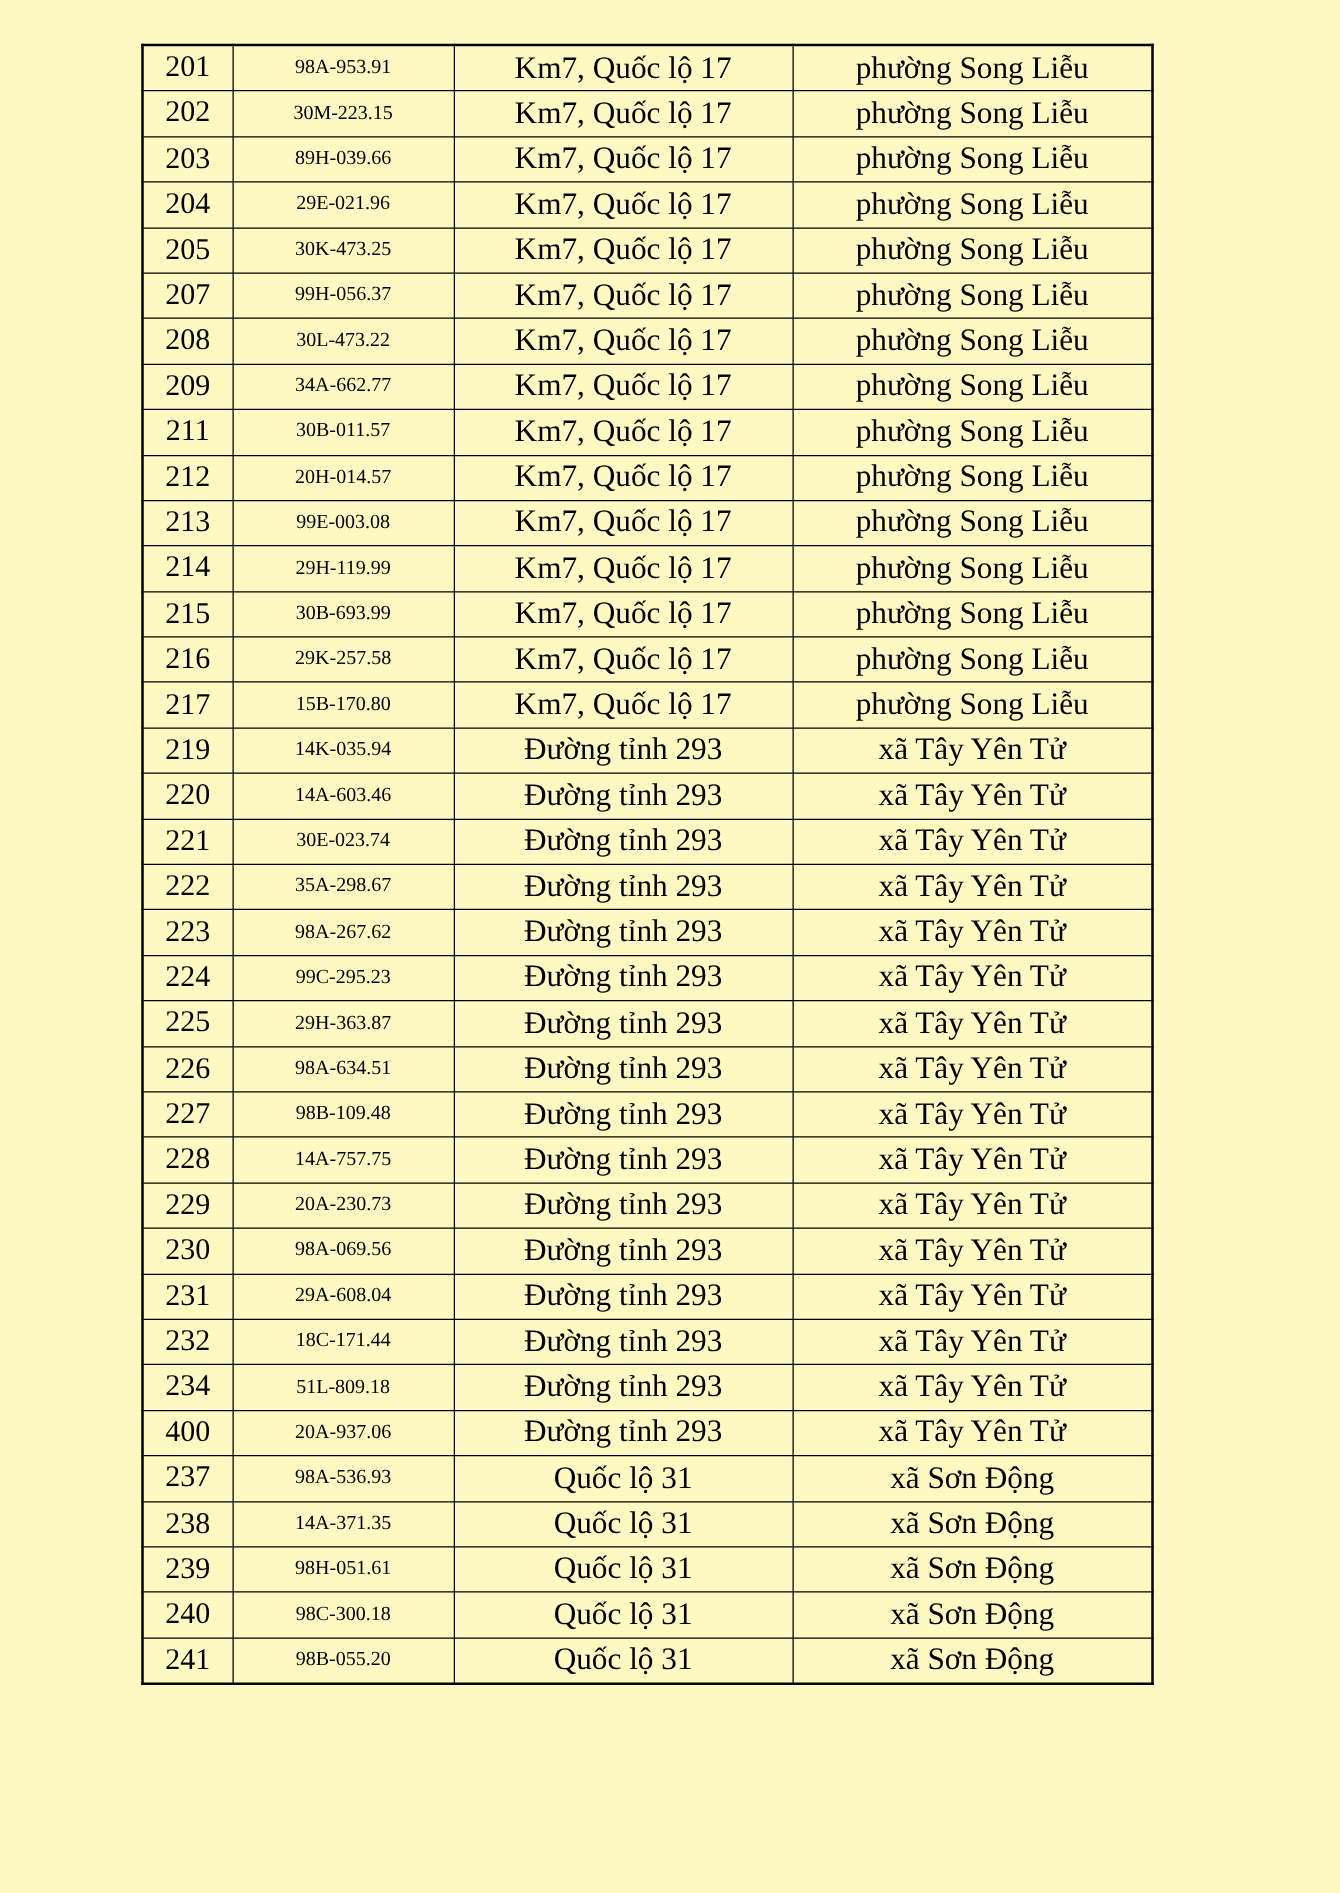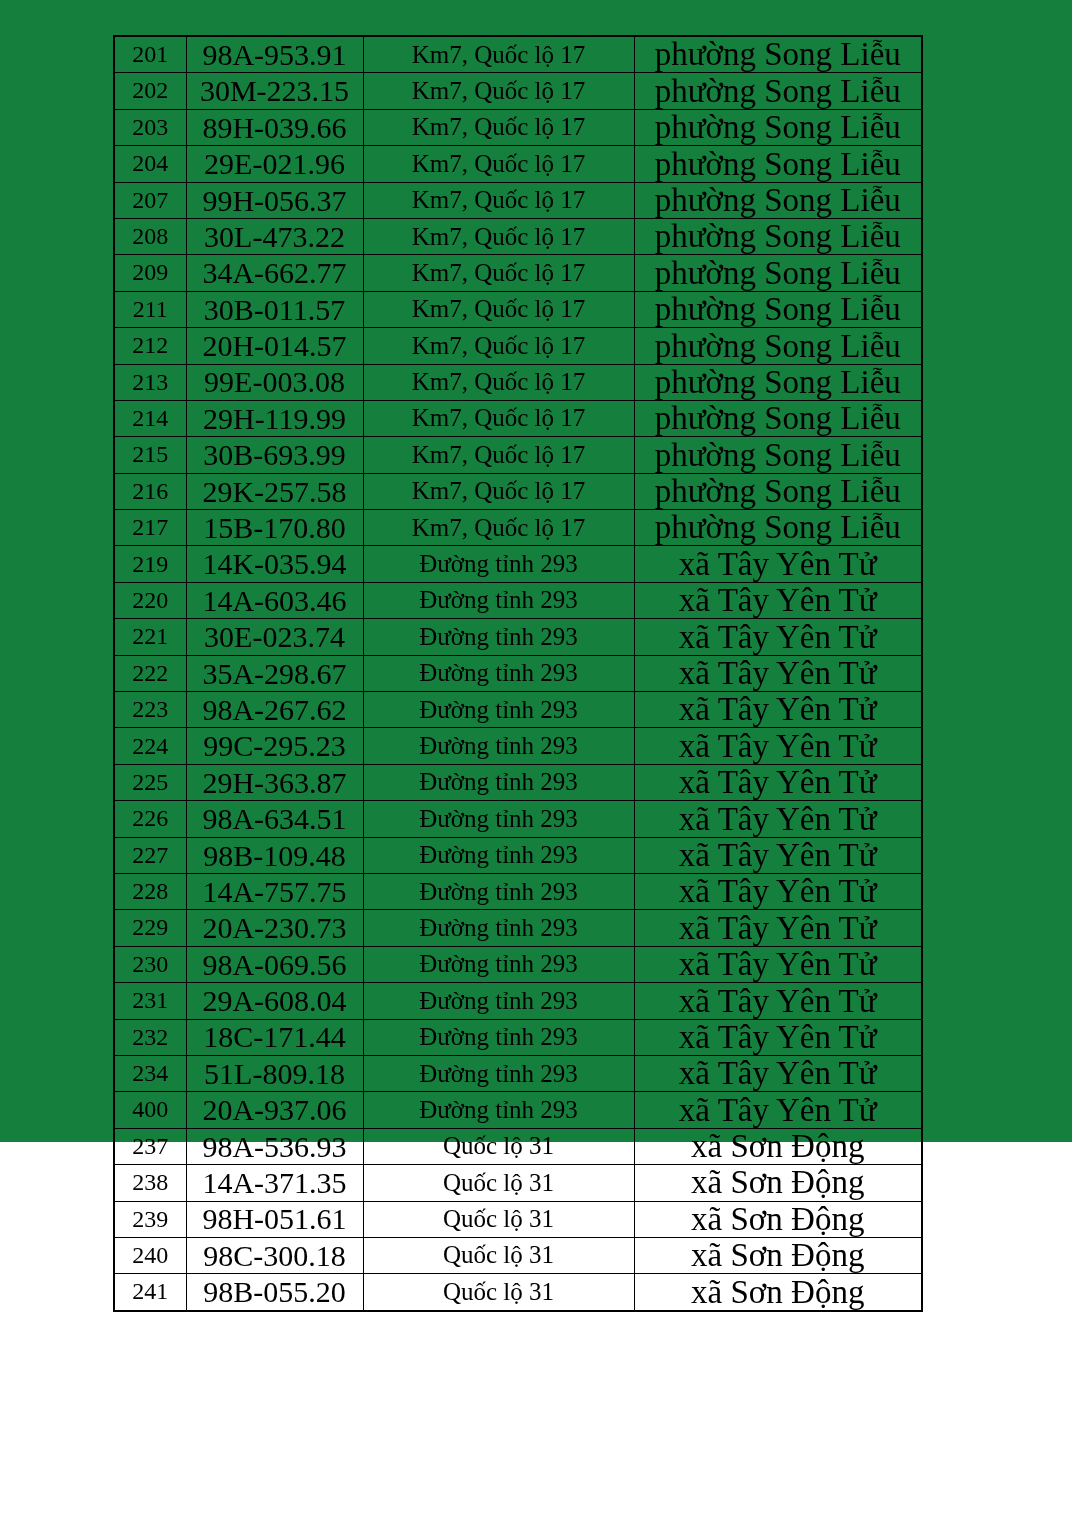--- a/index.html
+++ b/index.html
@@ -12,22 +12,22 @@
     width: 1072px;
     height: 1514px;
     font-family: "Liberation Serif", "DejaVu Serif", serif;
     color: #000000;
     overflow: hidden;
   }
 
   .page {
     position: relative;
     width: 1072px;
-    height: 1142px;
-    background: #15803d;
+    height: 1514px;
+    background: #fef9c3;
     box-sizing: border-box;
   }
 
   .table-wrap {
     position: absolute;
     left: 113px;
     top: 35px;
     width: 808px;
   }
 
@@ -52,24 +52,24 @@
     font-size: 25px;
     line-height: 1.05;
     white-space: nowrap;
     overflow: hidden;
   }
 
   table.records td.cell-stt {
     font-size: 24px;
   }
   table.records td.cell-plate {
-    font-size: 30px;
+    font-size: 16px;
   }
   table.records td.cell-ward {
-    font-size: 33px;
+    font-size: 25px;
   }
 </style>
 </head>
 <body>
 
 <div class="page">
   <div class="table-wrap">
     <table class="records">
       <colgroup>
         <col class="c-stt">
@@ -96,20 +96,26 @@
             <td class="cell-location">Km7, Quốc lộ 17</td>
             <td class="cell-ward">phường Song Liễu</td>
           </tr>
           <tr>
             <td class="cell-stt">204</td>
             <td class="cell-plate">29E-021.96</td>
             <td class="cell-location">Km7, Quốc lộ 17</td>
             <td class="cell-ward">phường Song Liễu</td>
           </tr>
           <tr>
+            <td class="cell-stt">205</td>
+            <td class="cell-plate">30K-473.25</td>
+            <td class="cell-location">Km7, Quốc lộ 17</td>
+            <td class="cell-ward">phường Song Liễu</td>
+          </tr>
+          <tr>
             <td class="cell-stt">207</td>
             <td class="cell-plate">99H-056.37</td>
             <td class="cell-location">Km7, Quốc lộ 17</td>
             <td class="cell-ward">phường Song Liễu</td>
           </tr>
           <tr>
             <td class="cell-stt">208</td>
             <td class="cell-plate">30L-473.22</td>
             <td class="cell-location">Km7, Quốc lộ 17</td>
             <td class="cell-ward">phường Song Liễu</td>

